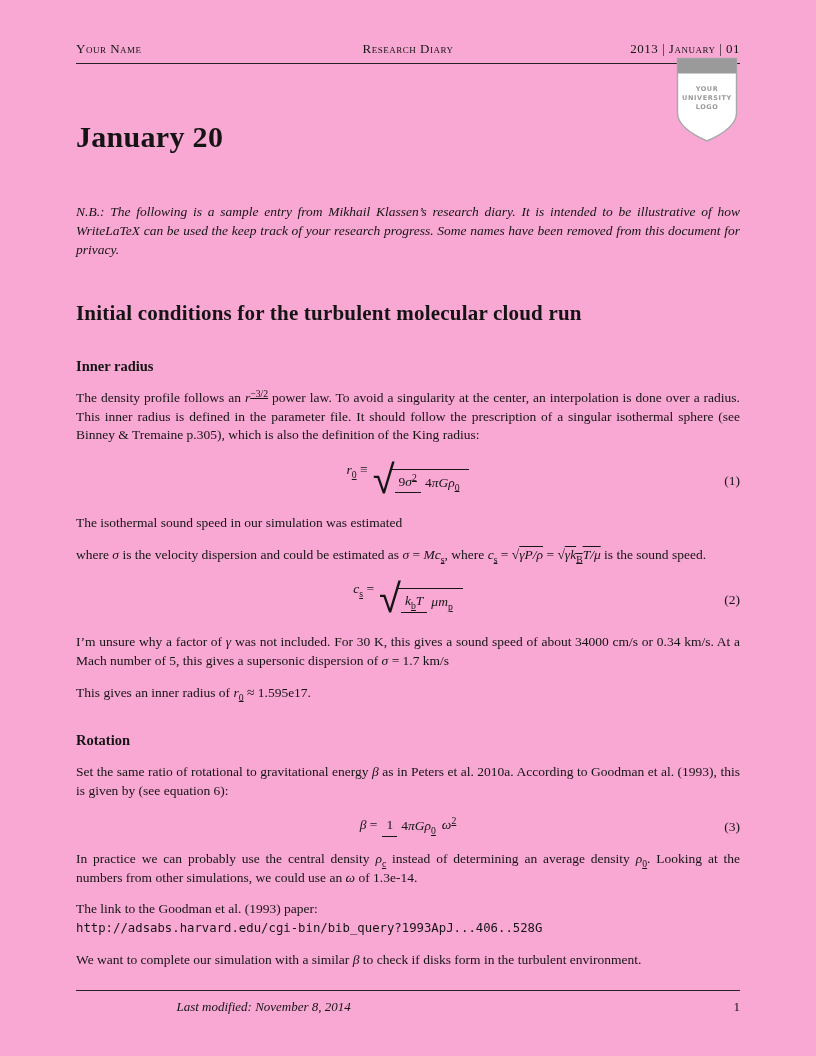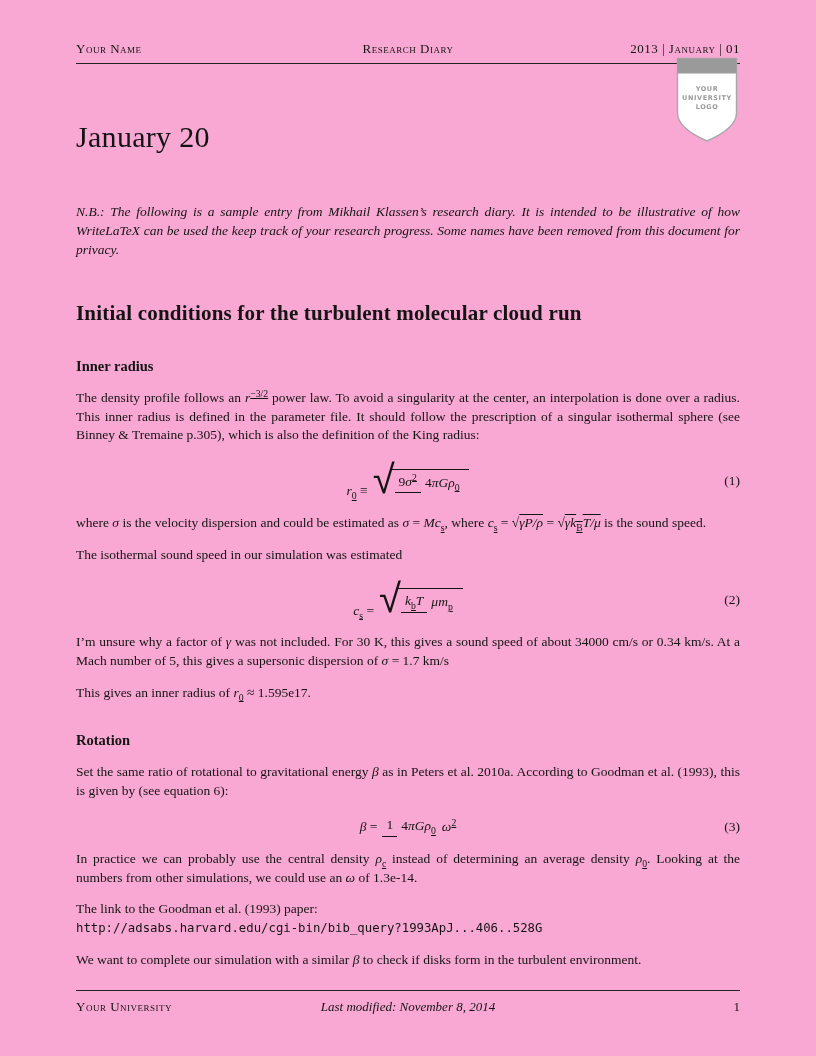--- a/index.html
+++ b/index.html
@@ -17,36 +17,36 @@
   .h-left  { flex:1; text-align:left; }
   .h-center{ flex:1.3; text-align:center; letter-spacing:1px; }
   .h-right { flex:1; text-align:right; }
   .sc { font-variant:small-caps; letter-spacing:0.5px; }
   .header-rule { border-bottom:1.2px solid #222; margin-top:5px; }
 
   
   .logo-wrap { position:absolute; top:57px; right:78px; width:62px; height:86px; }
 
   
-  .entry-title { font-size:30px; font-weight:400; margin-top:52px; letter-spacing:0.3px; }
+  .entry-title { font-size:30px; font-weight:700; margin-top:52px; letter-spacing:0.3px; }
 
   
   .note { font-style:italic; margin-top:46px; text-align:justify; }
 
   
   .sec-heading { font-size:21px; font-weight:bold; margin-top:40px; letter-spacing:0.2px; }
   .sub-heading { font-size:14.5px; font-weight:bold; margin-top:28px; }
 
   p.body { margin-top:13px; text-align:justify; }
   sub, sup { font-size:72%; line-height:0;text-decoration:underline; }
   .ov { text-decoration:overline; }
 
   
   .equation { position:relative; margin:16px 0 12px 0; text-align:center; }
-  .eq-center { display:inline-flex; align-items:flex-end; }
+  .eq-center { display:inline-flex; align-items:flex-start; }
   .eq-lhs { margin-right:5px; }
   .eq-post { margin-left:2px; }
   .eq-number { position:absolute; right:0; top:50%; transform:translateY(-50%); }
   .frac { display:inline-flex; flex-direction:row; text-align:center; vertical-align:middle; }
   .frac .num { display:block; padding:0 4px 1px 4px; border-bottom:1.2px solid #141414; }
   .frac .den { display:block; padding:1px 4px 0 4px; }
   .sqrt { display:inline-flex; align-items:center; }
   .sqrt-sym { font-family:"DejaVu Sans",sans-serif; font-size:40px; line-height:1;
               font-weight:300; margin-right:-4px; transform:translateY(-2px); }
   .radicand { border-top:1.3px solid #141414; padding:3px 6px 0 4px; }
@@ -94,23 +94,23 @@
             <span class="frac">
               <span class="num">9<i>σ</i><sup>2</sup></span>
               <span class="den">4<i>πGρ</i><sub>0</sub></span>
             </span>
           </span>
         </span>
       </span>
       <span class="eq-number">(1)</span>
     </div>
 
+    <p class="body">The isothermal sound speed in our simulation was estimated</p>
+
     <p class="body">where <i>σ</i> is the velocity dispersion and could be estimated as <i>σ</i> = <i>Mc</i><sub>s</sub>, where <i>c</i><sub>s</sub> = √<span class="ov"><i>γP/ρ</i></span> = √<span class="ov"><i>γk</i><sub>B</sub><i>T/μ</i></span> is the sound speed.</p>
-
-    <p class="body">The isothermal sound speed in our simulation was estimated</p>
 
     <div class="equation">
       <span class="eq-center">
         <span class="eq-lhs"><i>c</i><sub>s</sub> =</span>
         <span class="sqrt">
           <span class="sqrt-sym">√</span>
           <span class="radicand">
             <span class="frac">
               <span class="num"><i>k</i><sub>b</sub><i>T</i></span>
               <span class="den"><i>μm</i><sub>p</sub></span>
@@ -156,18 +156,17 @@
     <svg width="62" height="86" viewBox="0 0 62 86">
       <path d="M1.5,1.5 H60.5 V56 C60.5,68 47,77 31,84 C15,77 1.5,68 1.5,56 Z" fill="#ffffff" stroke="#a8a8a8" stroke-width="1.4"></path>
       <path d="M1.5,1.5 H60.5 V16.5 H1.5 Z" fill="#9a9a9a"></path>
       <text x="31" y="34" text-anchor="middle" font-family="DejaVu Sans, sans-serif" font-size="6.5" font-weight="bold" letter-spacing="0.6" fill="#999999">YOUR</text>
       <text x="31" y="43" text-anchor="middle" font-family="DejaVu Sans, sans-serif" font-size="6.5" font-weight="bold" letter-spacing="0.6" fill="#999999">UNIVERSITY</text>
       <text x="31" y="52" text-anchor="middle" font-family="DejaVu Sans, sans-serif" font-size="6.5" font-weight="bold" letter-spacing="0.6" fill="#999999">LOGO</text>
     </svg>
   </div>
 
   <footer class="doc-footer">
-    <span class="f-left sc">Your University</span>
     <span class="f-center">Last modified: November 8, 2014</span>
     <span class="f-right">1</span>
   </footer>
 
 </div>
 
 </body></html>

